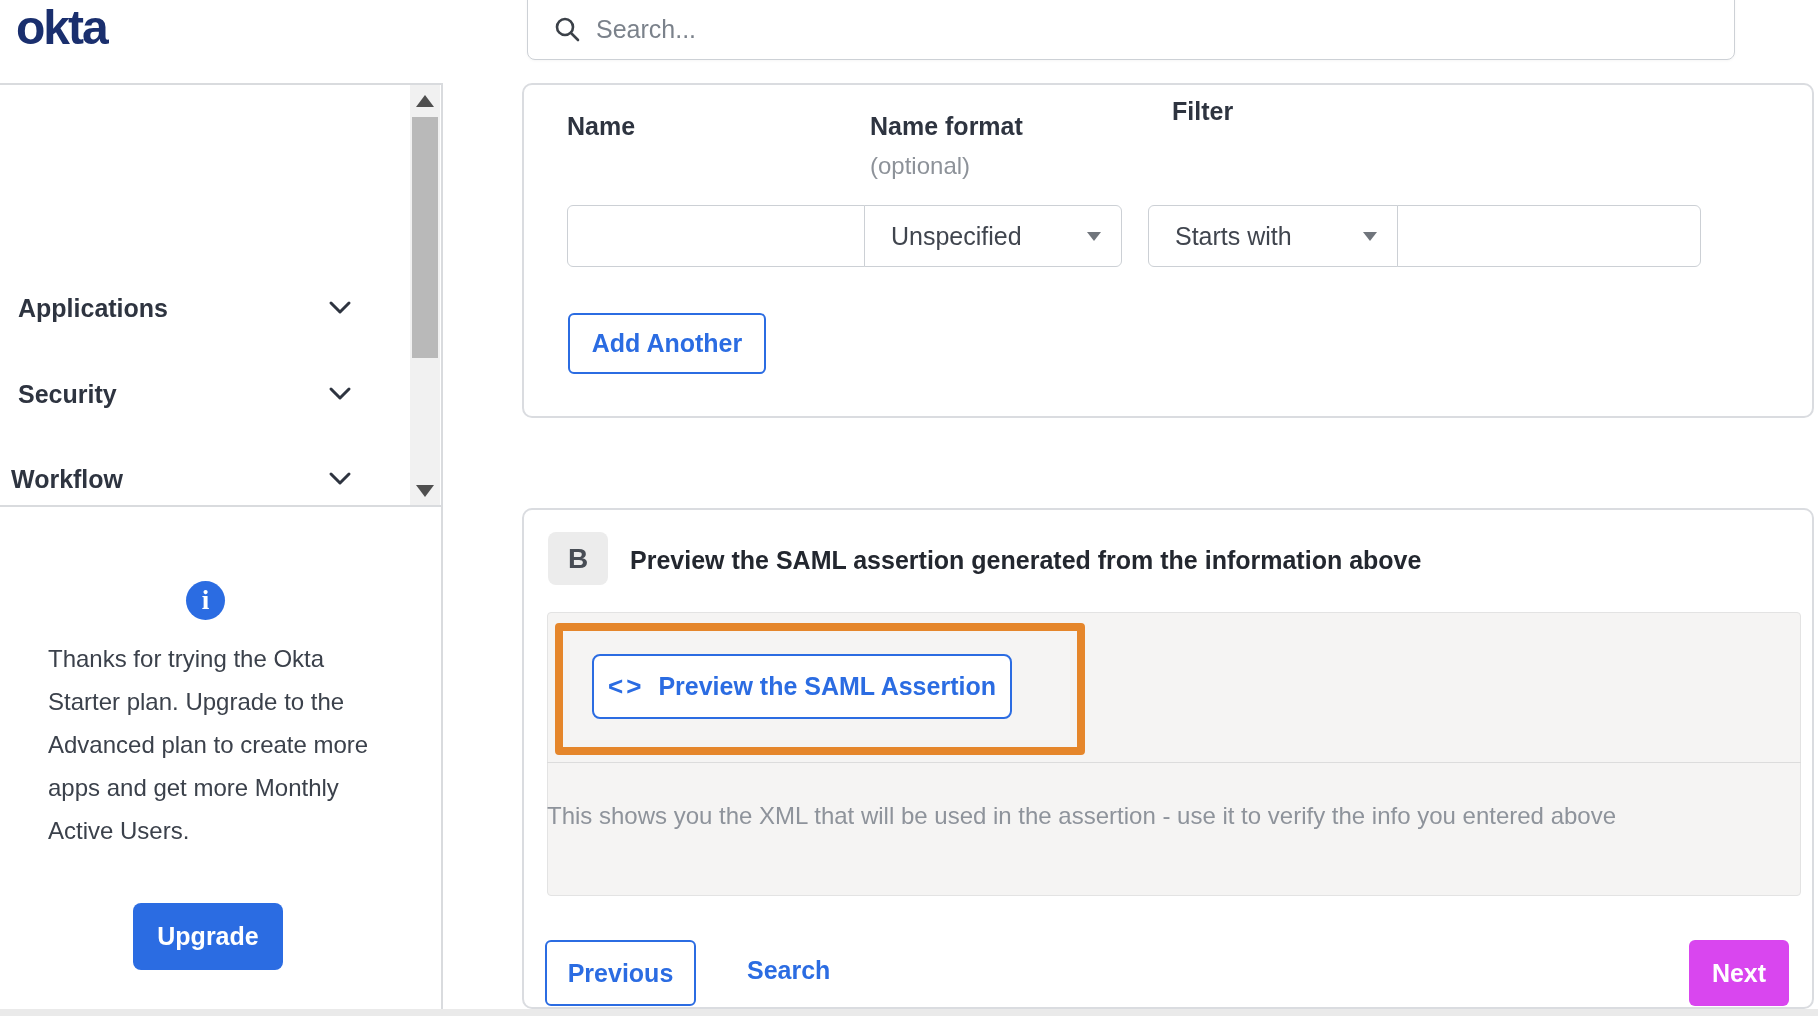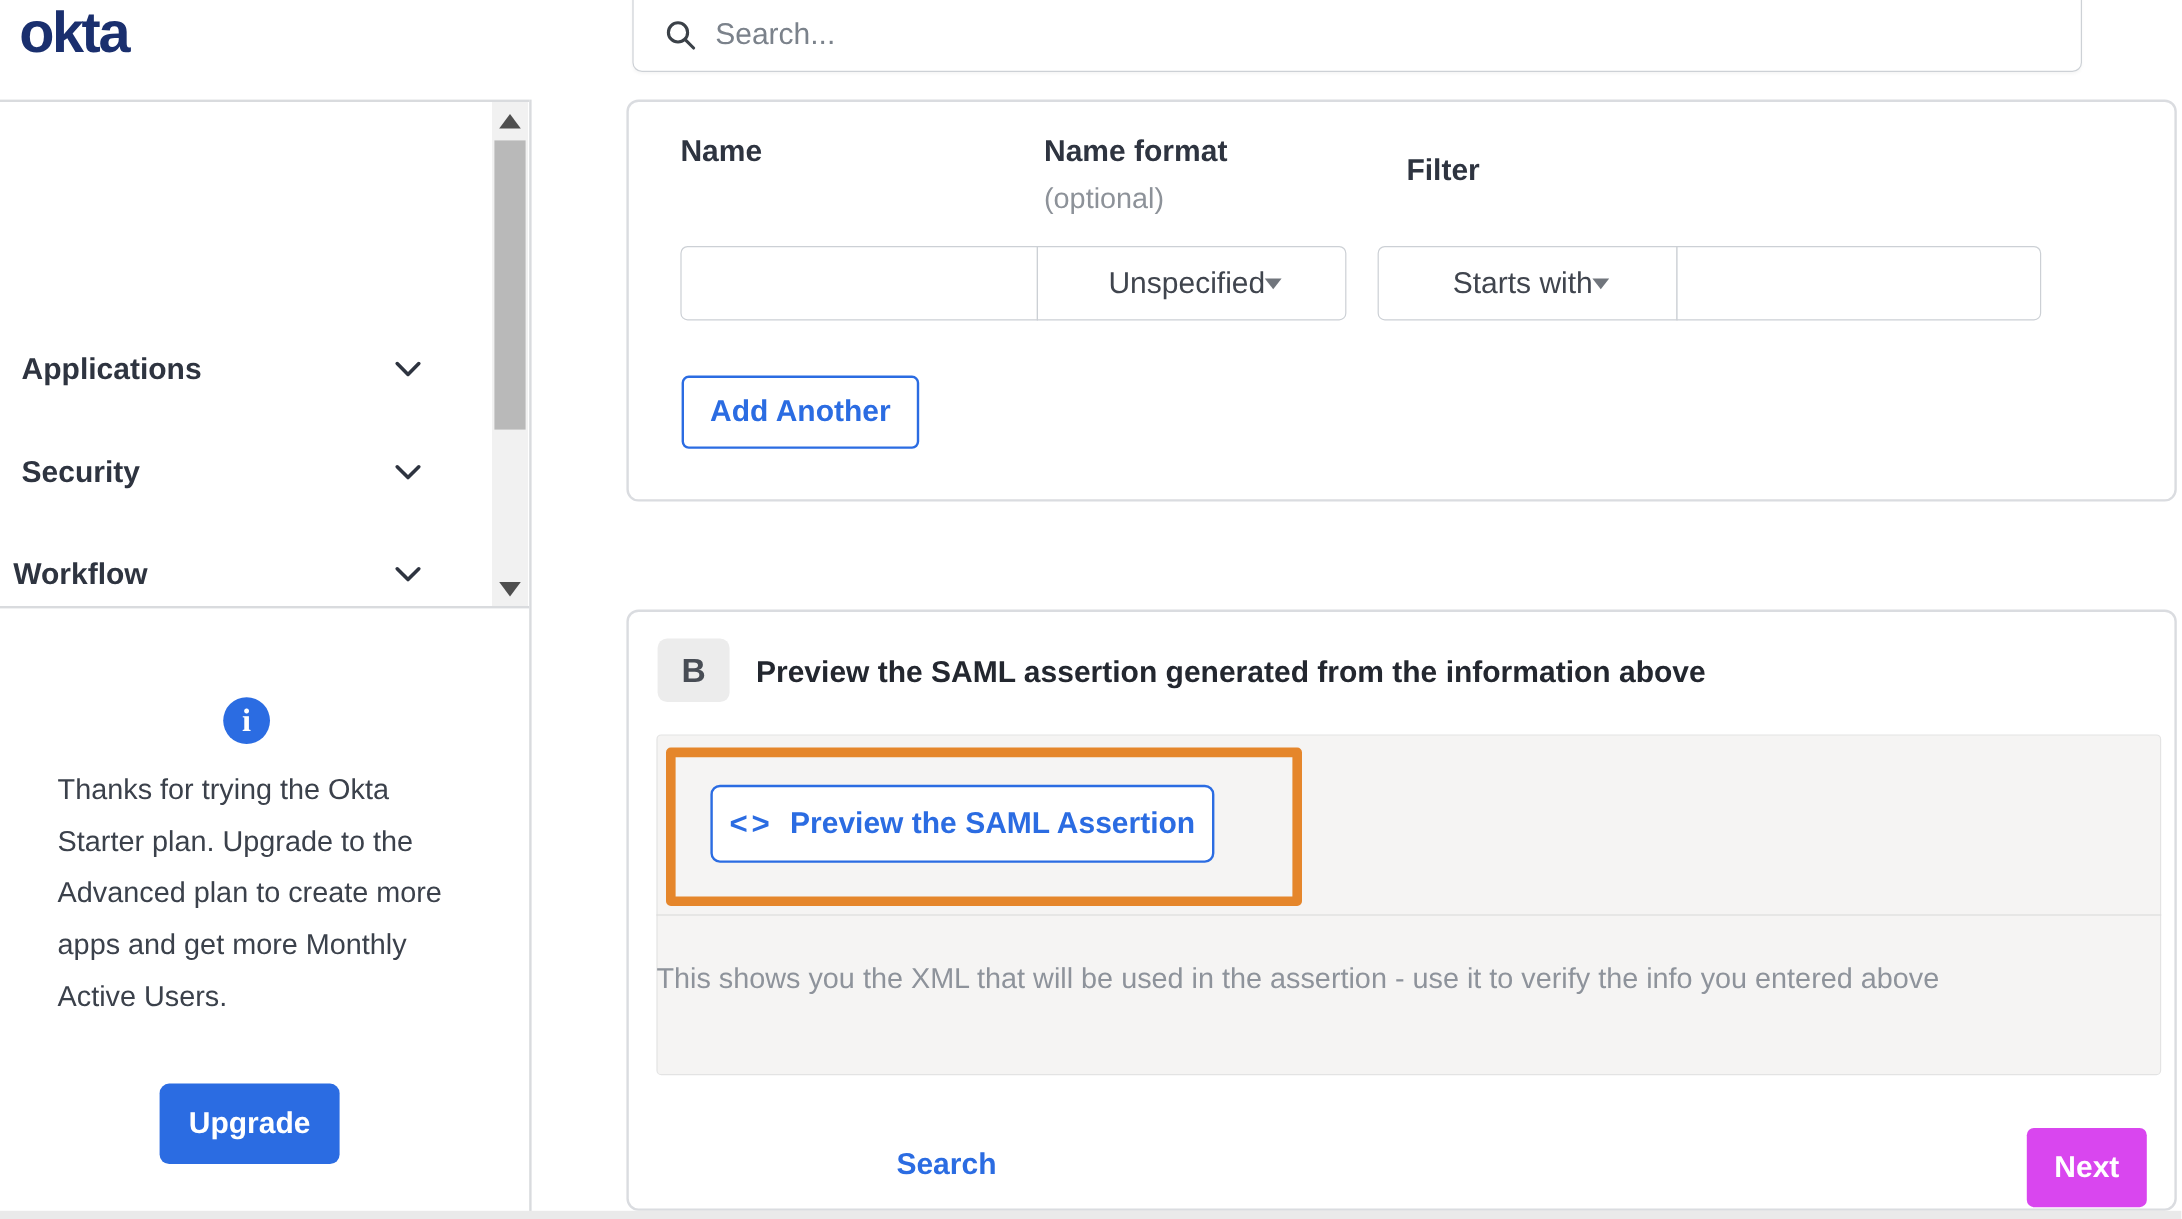--- a/index.html
+++ b/index.html
@@ -57,21 +57,21 @@
   #panel-attributes { left:522px; top:83px; width:1292px; height:335px; }
   #panel-preview { left:522px; top:508px; width:1292px; height:501px; border-radius:10px; }
 
   .col-label { position:absolute; font-size:25px; font-weight:700; color:#2e3440; }
   .col-note { position:absolute; font-size:24px; color:#8d9299; }
 
   .field { position:absolute; top:205px; height:62px; background:#fff;
     border:1px solid #ccd0d5; }
   .field input { width:100%; height:100%; border:none; outline:none; font-size:24px;
     padding:0 18px; color:#3b4148; background:transparent; font-family:"Liberation Sans",sans-serif; }
-  .selectbox { display:flex; align-items:center; justify-content:center;
+  .selectbox { display:flex; align-items:center; justify-content:space-between;
     padding:0 20px 0 26px; cursor:pointer; }
   .selectbox .val { font-size:25px; color:#40454e; }
   .caret { width:0; height:0; border-left:7px solid transparent; border-right:7px solid transparent;
     border-top:9px solid #70757c; }
 
   .btn-outline { background:#fff; border:2px solid #2b6ce2; border-radius:6px;
     color:#2b6ce2; font-size:25px; font-weight:700; cursor:pointer;
     font-family:"Liberation Sans",sans-serif; }
   #add-another { position:absolute; left:568px; top:313px; width:198px; height:61px; }
 
@@ -153,21 +153,21 @@
 
   <div class="info-icon">i</div>
   <div class="plan-message">Thanks for trying the Okta Starter plan. Upgrade to the Advanced plan to create more apps and get more Monthly Active Users.</div>
   <button class="upgrade-btn">Upgrade</button>
 
   <div class="panel" id="panel-attributes"></div>
 
   <div class="col-label" style="left:567px; top:112px;">Name</div>
   <div class="col-label" style="left:870px; top:112px;">Name format</div>
   <div class="col-note" style="left:870px; top:152px;">(optional)</div>
-  <div class="col-label" style="left:1172px; top:128px;">Filter</div>
+  <div class="col-label" style="left:1172px; top:97px;">Filter</div>
 
   <div class="field" style="left:567px; width:298px; border-radius:6px 0 0 6px;">
     <input type="text" value="" style="">
   </div>
   <div class="field selectbox" style="left:864px; width:258px; border-radius:0 6px 6px 0;">
     <span class="val">Unspecified</span>
     <span class="caret"></span>
   </div>
   <div class="field selectbox" style="left:1148px; width:250px; border-radius:6px 0 0 6px;">
     <span class="val">Starts with</span>
@@ -189,17 +189,18 @@
 
   <button class="btn-outline" id="preview-btn">
     <span class="code-ico">&lt;&gt;</span>
     <span>Preview the SAML Assertion</span>
   </button>
 
   <div class="annotation"></div>
 
   <div class="preview-note">This shows you the XML that will be used in the assertion - use it to verify the info you entered above</div>
 
+  <button class="btn-outline" id="prev-btn">Previous</button>
   <button class="cancel-link">Search</button>
   <button id="next-btn">Next</button>
 
   <div class="bottom-strip"></div>
 </div>
 
 </body></html>

